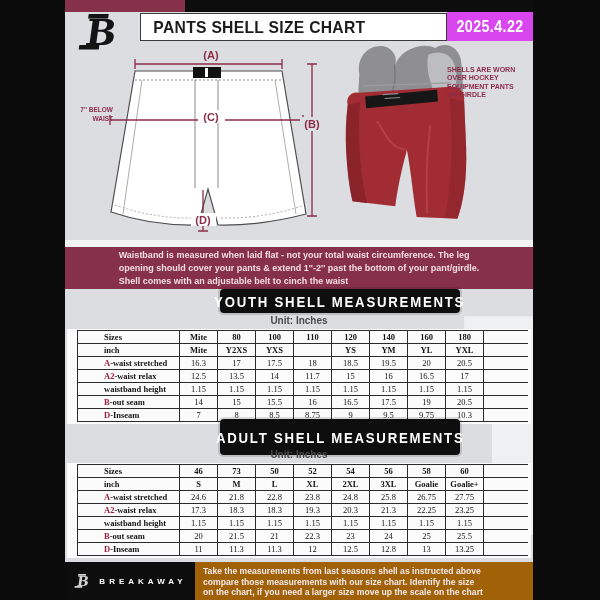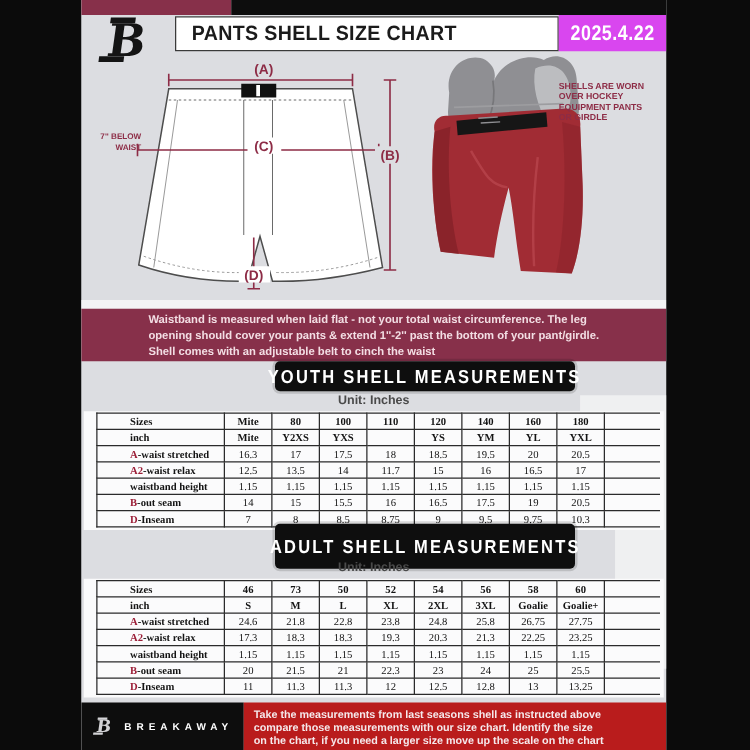--- a/index.html
+++ b/index.html
@@ -59,21 +59,21 @@
   table.meas td.ghost{border-right:none;}
 
   
   .watermark{position:absolute;left:385px;top:300px;font-family:"DejaVu Serif",serif;font-weight:bold;
              font-size:300px;line-height:260px;color:rgba(255,255,255,.55);z-index:1;}
 
   
   .footer-black{position:absolute;left:0;top:562px;width:130px;height:38px;background:#0d0d0d;z-index:3;
                 display:flex;align-items:center;justify-content:center;gap:6px;}
   .brand{font-size:8px;font-weight:bold;color:#fff;letter-spacing:4px;}
-  .footer-maroon{position:absolute;left:130px;top:562px;width:338px;height:38px;background:#b91c1c;z-index:3;
+  .footer-maroon{position:absolute;left:130px;top:562px;width:338px;height:38px;background:#a16207;z-index:3;
                  box-sizing:border-box;padding:4px 2px 0 8px;}
   .footer-maroon div{font-size:8.6px;font-weight:bold;color:#f5e9ec;line-height:10.6px;white-space:pre-line;}
 
   svg text.mlabel{font-family:"Liberation Sans",sans-serif;font-weight:bold;font-size:11px;fill:#8d2c46;}
 </style>
 </head>
 <body>
 
 <div class="screen">
   <div class="page">

